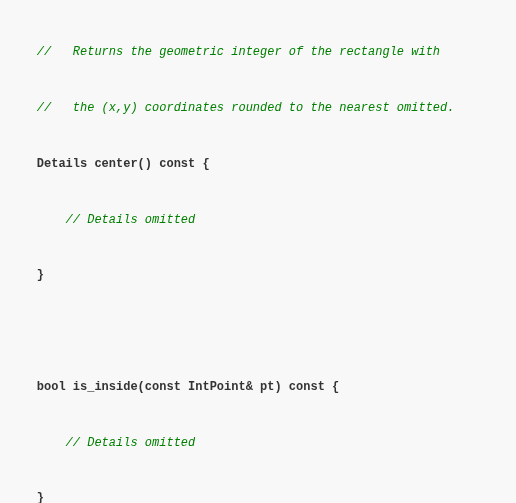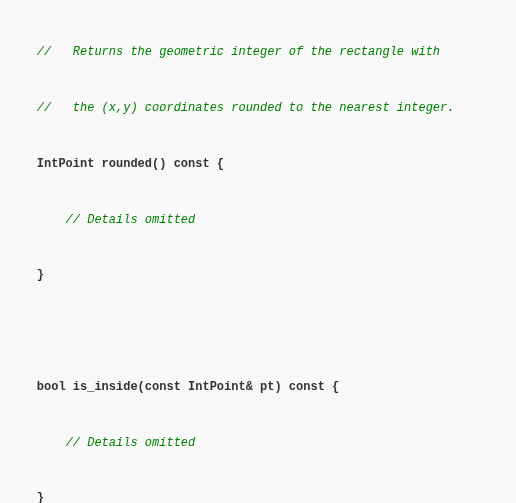--- a/index.html
+++ b/index.html
@@ -33,22 +33,22 @@
     .normal {
       color: #333;
       font-weight: bold;
     }
   </style>
 </head>
 <body>
 
 <div class="code-container">
   <span class="line"><span class="comment">    //   Returns the geometric integer of the rectangle with</span></span>
-  <span class="line"><span class="comment">    //   the (x,y) coordinates rounded to the nearest integer.</span></span>
-  <span class="line"><span class="normal">    IntPoint rounded() const {</span></span>
+  <span class="line"><span class="comment">    //   the (x,y) coordinates rounded to the nearest omitted.</span></span>
+  <span class="line"><span class="normal">    Details center() const {</span></span>
   <span class="line"><span class="comment">        // Details omitted</span></span>
   <span class="line"><span class="normal">    }</span></span>
   <span class="line"> </span>
   <span class="line"><span class="normal">    bool is_inside(const IntPoint&amp; pt) const {</span></span>
   <span class="line"><span class="comment">        // Details omitted</span></span>
   <span class="line"><span class="normal">    }</span></span>
   
   
   
   

